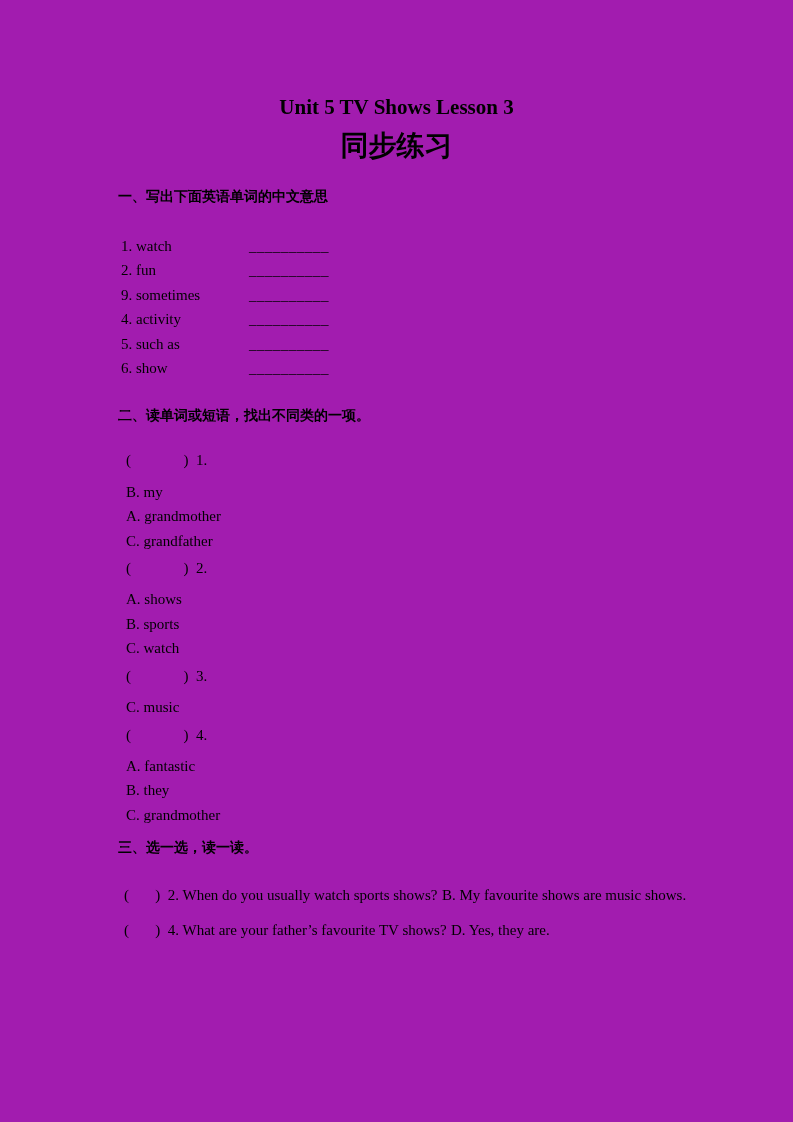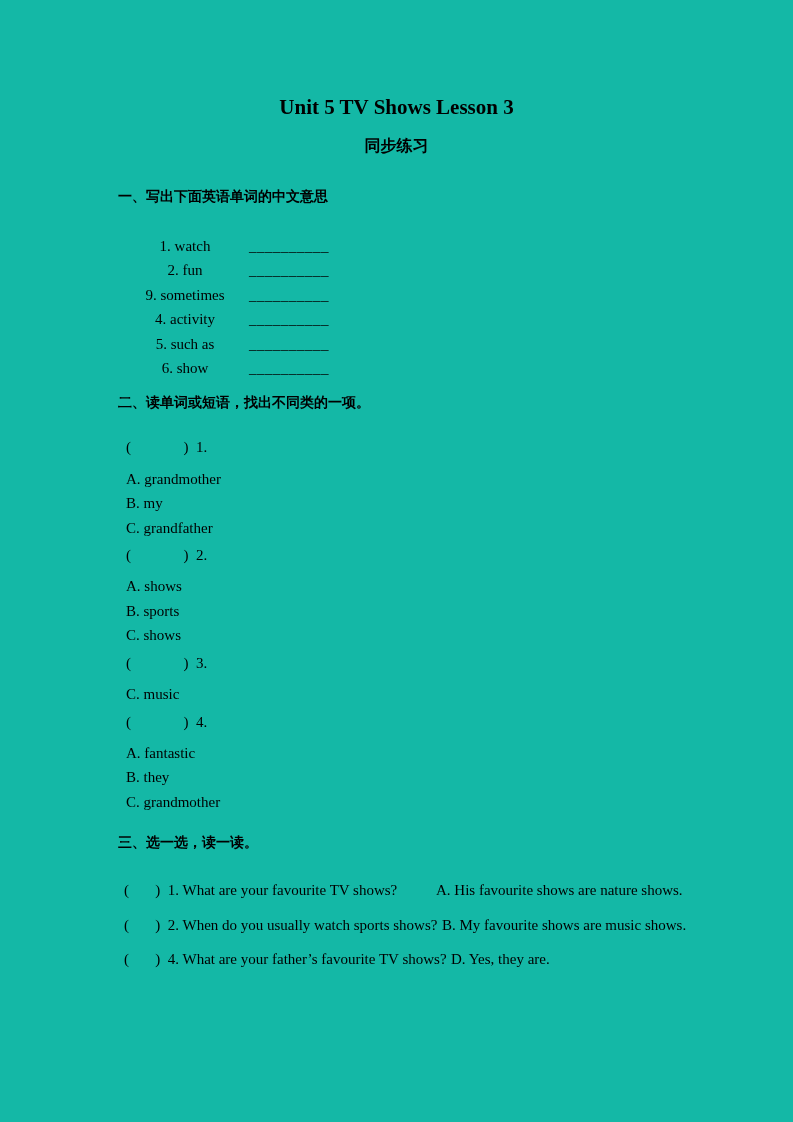--- a/index.html
+++ b/index.html
@@ -4,21 +4,21 @@
 <style>
   html, body {
     margin: 0;
     padding: 0;
     background: #ffffff;
   }
   .page {
     position: relative;
     width: 793px;
     height: 1122px;
-    background: #14b8a6;
+    background: #a21caf;
     color: #000000;
     font-family: "Liberation Serif", serif;
     font-size: 15px;
     overflow: hidden;
     box-sizing: border-box;
   }
   .doc-title {
     margin: 0;
     padding-top: 94px;
     text-align: center;
@@ -27,41 +27,40 @@
     font-size: 21px;
     line-height: 26px;
     color: #000;
   }
   .doc-subtitle {
     margin: 0;
     margin-top: 13px;
     text-align: center;
     font-family: "Liberation Sans", "DejaVu Sans", sans-serif;
     font-weight: bold;
-    font-size: 16px;
+    font-size: 28px;
     line-height: 26px;
     color: #000;
   }
   .sec-heading {
     margin: 0 0 0 118px;
     font-family: "Liberation Sans", "DejaVu Sans", sans-serif;
     font-weight: bold;
     font-size: 14px;
     line-height: 24px;
     color: #000;
   }
   .sec1-heading { margin-top: 25px; }
   .sec2-heading { margin-top: 0px; margin-bottom: 21px; }
-  .sec3-heading { margin-top: 16px; margin-bottom: 22px; }
+  .sec3-heading { margin-top: 8px; margin-bottom: 22px; }
 
   .vocab-list {
     margin-left: 121px;
     margin-top: 26px;
-    margin-bottom: 10px;
-    text-align: center;
+    margin-bottom: 23px;
   }
   .vocab-row {
     display: flex;
     align-items: baseline;
     line-height: 24.4px;
   }
   .vocab-word {
     min-width: 128px;
     white-space: pre-wrap;
   }
@@ -141,50 +140,46 @@
       <span class="vocab-word">6. show</span>
       <span class="vocab-blank">__________</span>
     </div>
   </div>
 
   <h3 class="sec-heading sec2-heading">二、读单词或短语，找出不同类的一项。</h3>
 
   <div class="choice-section">
     <div class="choice-group">
       <div class="bracket-line">(              )  1.</div>
+      <div class="option-line">B. my</div>
       <div class="option-line">A. grandmother</div>
-      <div class="option-line">B. my</div>
       <div class="option-line">C. grandfather</div>
     </div>
     <div class="choice-group">
       <div class="bracket-line">(              )  2.</div>
       <div class="option-line">A. shows</div>
       <div class="option-line">B. sports</div>
-      <div class="option-line">C. shows</div>
+      <div class="option-line">C. watch</div>
     </div>
     <div class="choice-group">
       <div class="bracket-line">(              )  3.</div>
       <div class="option-line">C. music</div>
     </div>
     <div class="choice-group">
       <div class="bracket-line">(              )  4.</div>
       <div class="option-line">A. fantastic</div>
       <div class="option-line">B. they</div>
       <div class="option-line">C. grandmother</div>
     </div>
   </div>
 
   <h3 class="sec-heading sec3-heading">三、选一选，读一读。</h3>
 
   <div class="match-section">
     <div class="match-row">
-      <span class="match-question q0">(       )  1. What are your favourite TV shows?</span>
-      <span class="match-answer">A. His favourite shows are nature shows.</span>
-    </div>
-    <div class="match-row">
       <span class="match-question q1">(       )  2. When do you usually watch sports shows?</span>
       <span class="match-answer">B. My favourite shows are music shows.</span>
     </div>
     <div class="match-row">
       <span class="match-question q3">(       )  4. What are your father’s favourite TV shows?</span>
       <span class="match-answer">D. Yes, they are.</span>
     </div>
   </div>
 
 </div>

